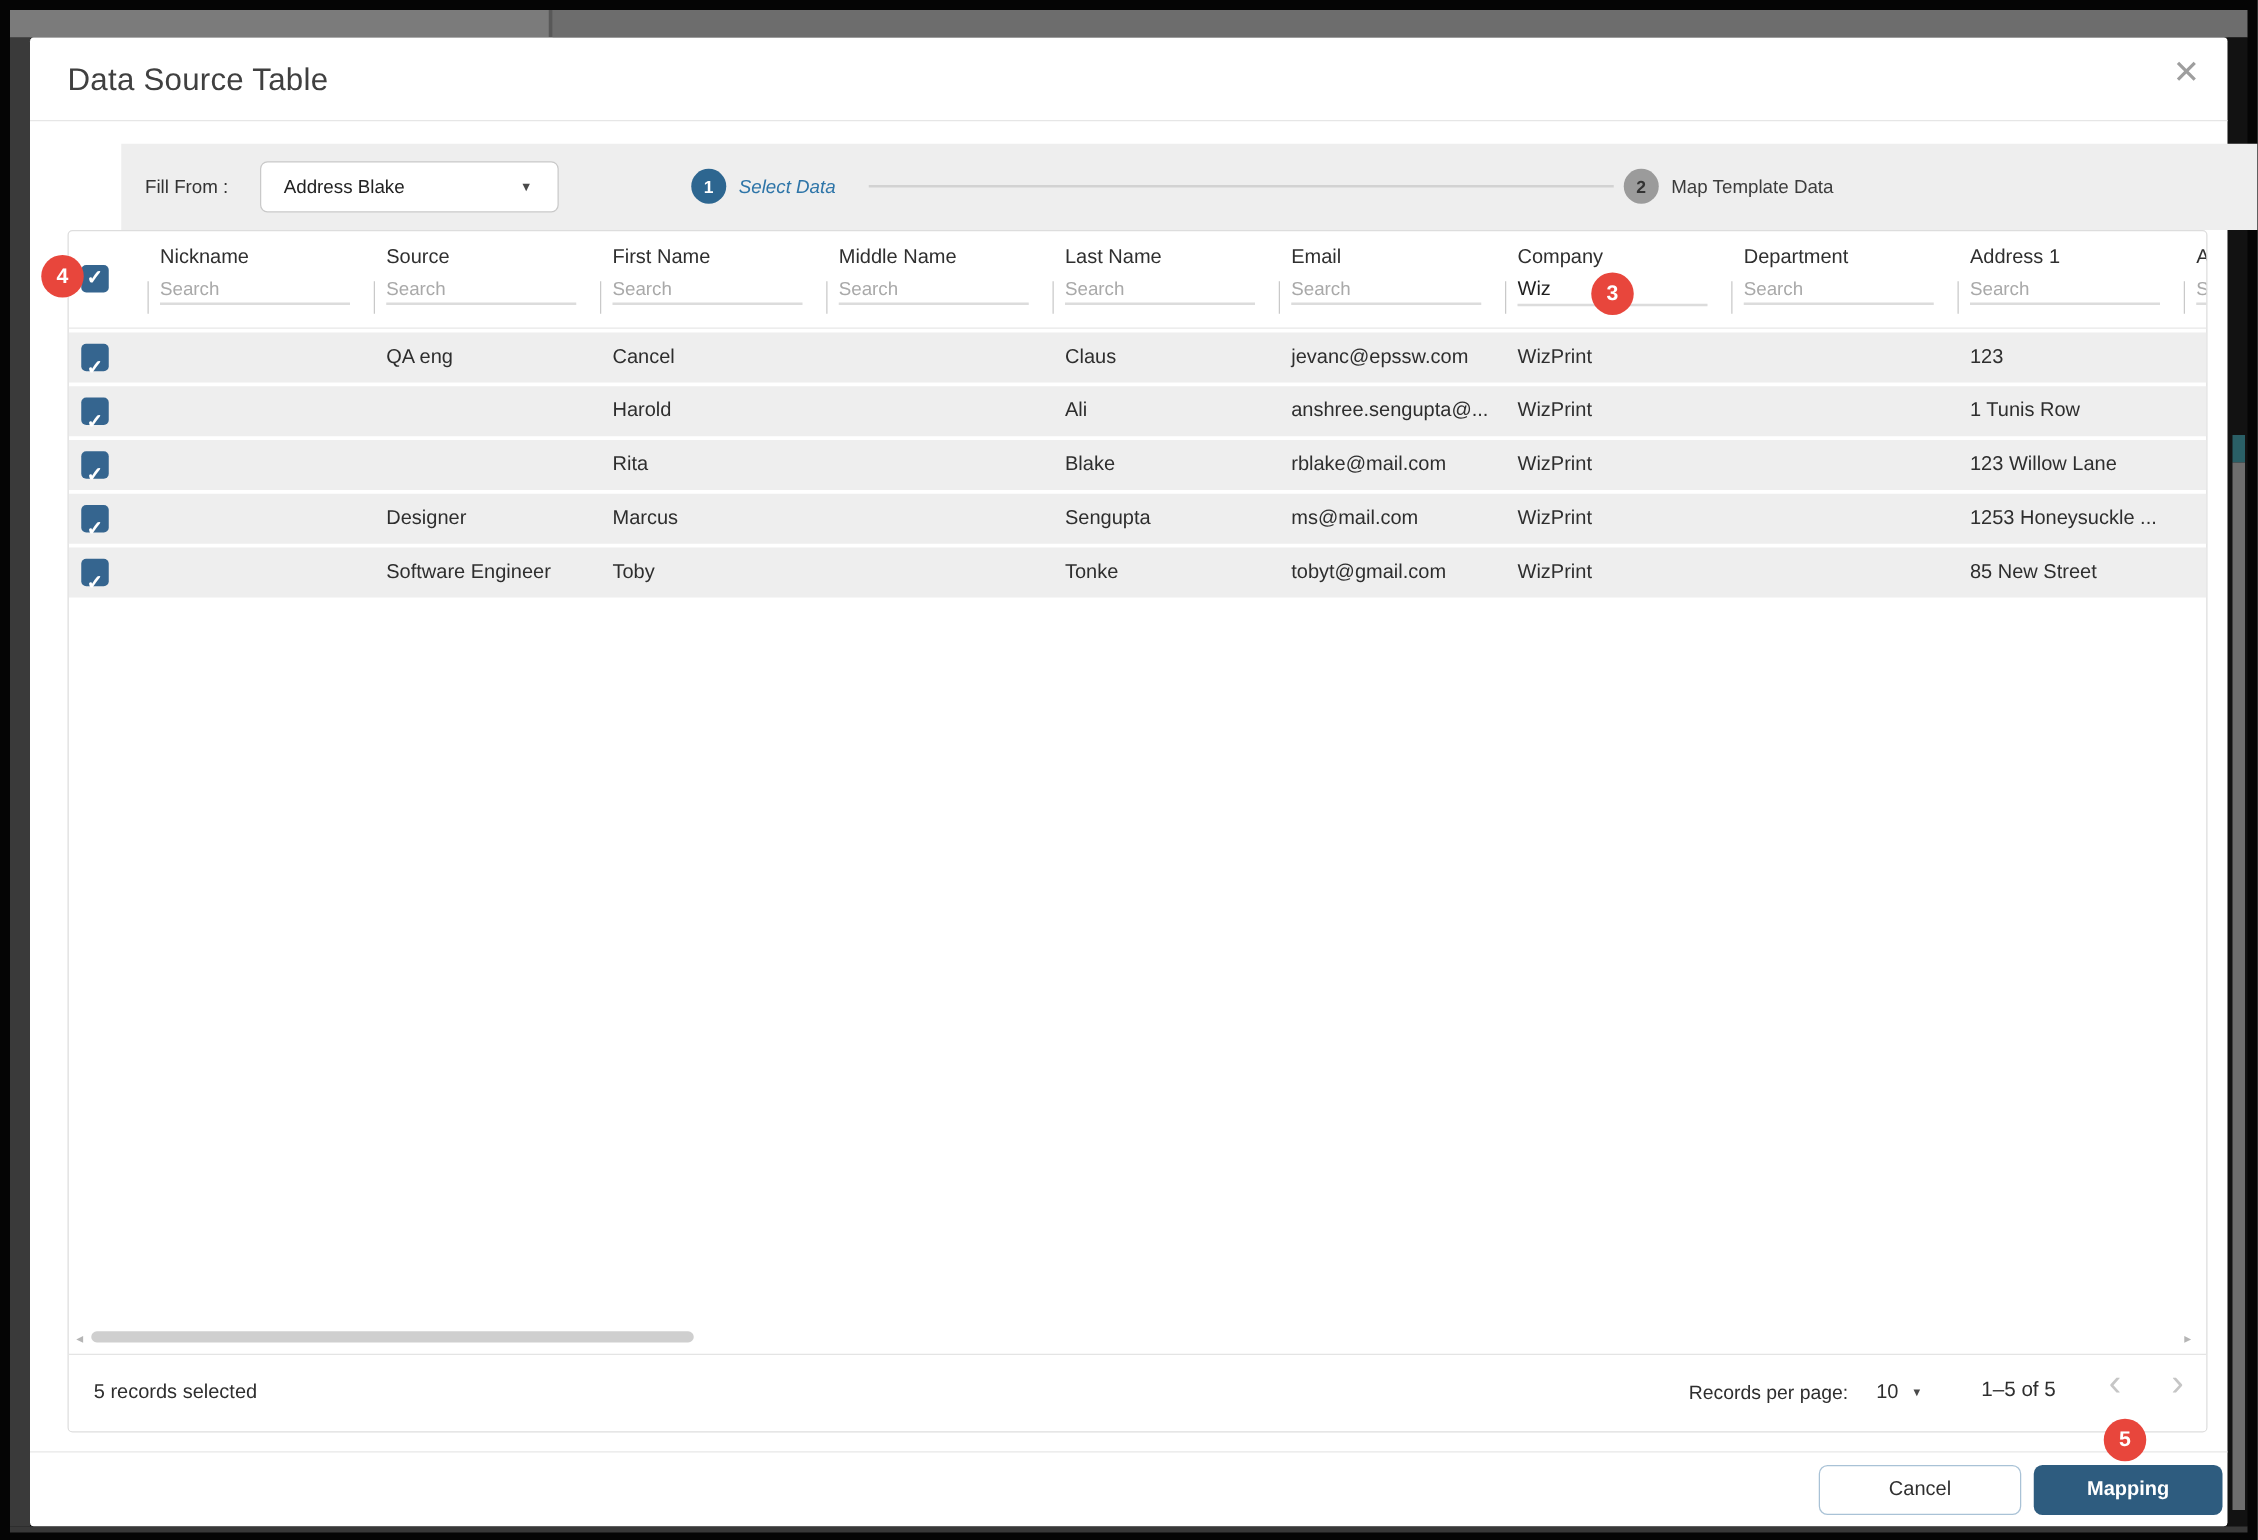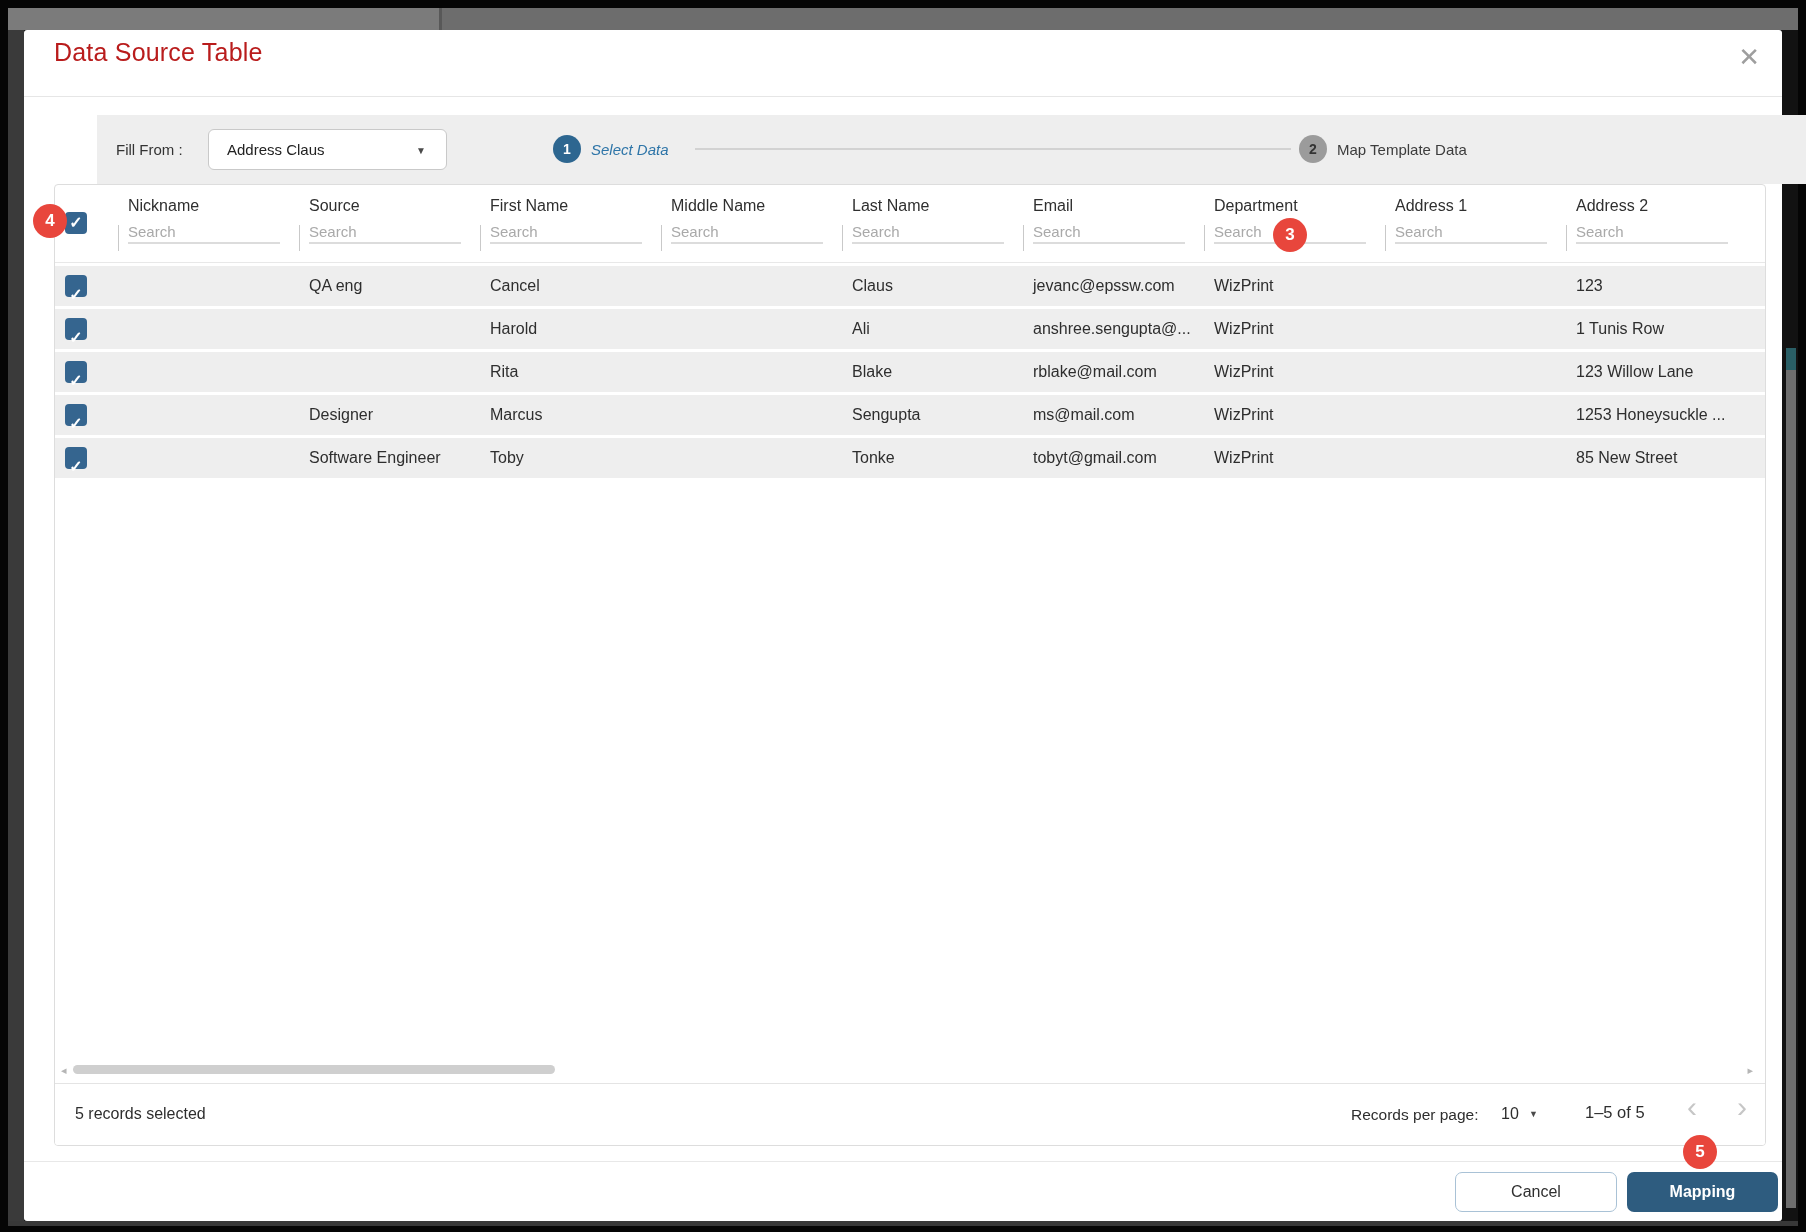--- a/index.html
+++ b/index.html
@@ -10,21 +10,21 @@
   .backdrop-strip{position:absolute;left:8px;top:8px;width:1790px;height:22px;background:#6d6d6d;}
   .backdrop-seg-left{position:absolute;left:0;top:0;width:434px;height:22px;background:#7b7b7b;border-right:3px solid #585858;}
   .left-gutter{position:absolute;left:8px;top:30px;width:16px;height:1191px;background:#3a3a3a;}
   .bottom-gutter{position:absolute;left:8px;top:1221px;width:1790px;height:5px;background:#383838;}
   .right-gutter{position:absolute;left:1782px;top:30px;width:16px;height:1191px;background:#121212;}
   .right-teal{position:absolute;left:4px;top:318px;width:10px;height:22px;background:#2a5f66;}
   .right-bar{position:absolute;left:4px;top:340px;width:10px;height:838px;background:#6e6e6e;}
 
   
   .modal{position:absolute;left:24px;top:30px;width:1758px;height:1191px;background:#fff;border-radius:3px;}
-  .modal-title{position:absolute;left:30px;top:8px;font-size:25px;color:#b91c1c;font-weight:500;letter-spacing:.2px;text-align:right;}
+  .modal-title{position:absolute;left:30px;top:20px;font-size:25px;color:#404040;font-weight:500;letter-spacing:.2px;text-align:right;}
   .close{position:absolute;right:22px;top:14px;font-size:26px;color:#9e9e9e;cursor:pointer;line-height:1;font-weight:300;}
   .title-divider{position:absolute;left:0;top:66px;width:100%;height:1px;background:#e6e6e6;}
 
   
   .toolbar{position:absolute;left:30px;top:85px;width:1714px;height:69px;background:#eeeeee;margin-left:43px;}
   .fill-label{position:absolute;left:19px;top:26px;font-size:15px;color:#333;}
   .dropdown{position:absolute;left:111px;top:14px;width:239px;height:41px;background:#fff;border:1px solid #c9c9c9;
             border-radius:6px;font-size:15px;color:#222;line-height:39px;padding-left:18px;cursor:pointer;}
   .dropdown .caret{position:absolute;right:20px;top:1px;font-size:10px;color:#4a4a4a;}
   .step-circle{position:absolute;width:28px;height:28px;border-radius:50%;text-align:center;line-height:28px;
@@ -104,21 +104,21 @@
 
   <div class="modal">
 
     <div class="modal-title">Data Source Table</div>
     <div class="close">✕</div>
     <div class="title-divider"></div>
 
     <div class="toolbar">
       <span class="fill-label">Fill From :</span>
       <div class="dropdown">
-        <span>Address Claus</span>
+        <span>Address Blake</span>
         <span class="caret">▼</span>
       </div>
       <div class="step-circle step1-circle">1</div>
       <span class="step1-label">Select Data</span>
       <div class="step-line"></div>
       <div class="step-circle step2-circle">2</div>
       <span class="step2-label">Map Template Data</span>
     </div>
 
     <div class="card">
@@ -149,20 +149,25 @@
         </div>
         <div class="th">
           <span class="tick"></span>
           <div class="col-label">Last Name</div>
           <input class="search-input" placeholder="Search" style="">
         </div>
         <div class="th">
           <span class="tick"></span>
           <div class="col-label">Email</div>
           <input class="search-input" placeholder="Search" style="">
+        </div>
+        <div class="th">
+          <span class="tick"></span>
+          <div class="col-label">Company</div>
+          <input class="search-input has-value" placeholder="Search" value="Wiz" style="">
         </div>
         <div class="th">
           <span class="tick"></span>
           <div class="col-label">Department</div>
           <input class="search-input" placeholder="Search" style="">
         </div>
         <div class="th">
           <span class="tick"></span>
           <div class="col-label">Address 1</div>
           <input class="search-input" placeholder="Search" style="">

